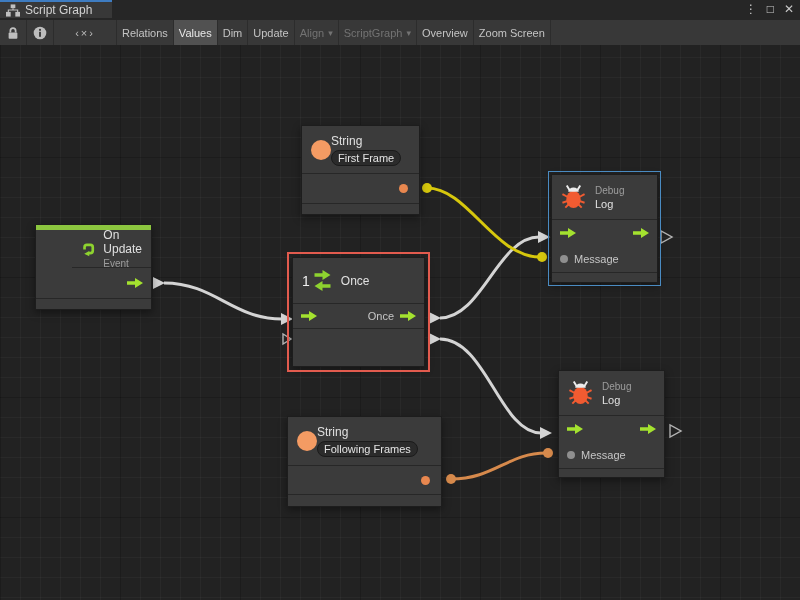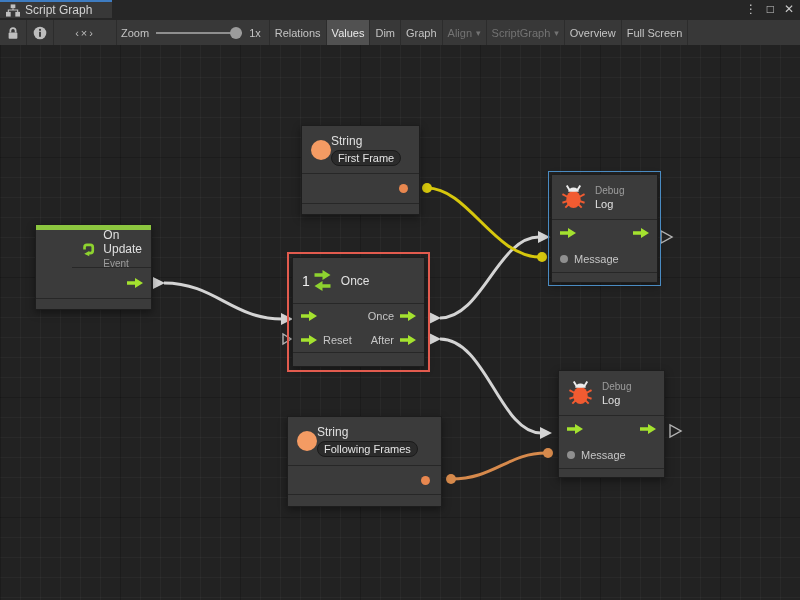--- a/index.html
+++ b/index.html
@@ -96,53 +96,45 @@
     <div class="tbtn icon-btn">
       <svg width="14" height="14" viewBox="0 0 14 14">
         <circle cx="7" cy="7" r="6.3" fill="#bdbdbd"></circle>
         <rect x="6.1" y="5.8" width="1.8" height="5" fill="#353535"></rect>
         <rect x="6.1" y="2.9" width="1.8" height="1.9" fill="#353535"></rect>
       </svg>
     </div>
     <div class="tbtn code-btn">
       <span>‹×›</span>
     </div>
-    <div class="zoomsec">
-      <span>Zoom</span>
-      <div class="slider">
-        <div class="track"></div>
-        <div class="handle"></div>
-      </div>
-      <span>1x</span>
-    </div>
     <div class="tbtn">
         <span>Relations</span>
       </div>
     <div class="tbtn active">
         <span>Values</span>
       </div>
     <div class="tbtn">
         <span>Dim</span>
       </div>
     <div class="tbtn">
-        <span>Graph</span>
+        <span>Update</span>
       </div>
     <div class="tbtn disabled">
       <span>Align</span>
       <span class="caret">▾</span>
     </div>
     <div class="tbtn disabled">
       <span>ScriptGraph</span>
       <span class="caret">▾</span>
     </div>
     <div class="tbtn">
         <span>Overview</span>
       </div>
     <div class="tbtn">
-        <span>Full Screen</span>
+        <span>Zoom Screen</span>
       </div>
   </div>
 
   <div class="canvas"></div>
 
   <svg class="wires">
 
     <polygon points="153,232 153,244 165,238" fill="#d4d4d4"></polygon>
     <path d="M164,238 C215,238 232,274 282,274" stroke="#d4d4d4" stroke-width="3" fill="none"></path>
     <polygon points="281,268 293,274 281,280" fill="#d4d4d4"></polygon>
@@ -214,31 +206,20 @@
           </svg>
       </div>
       <span class="ntitle" style="margin-left:6px;">Once</span>
     </div>
     <div class="prow" style="height:24px;">
       <svg class="flowarrow" width="16" height="10" viewBox="0 0 16 10">
           <path d="M0 3.2h8V0l8 5-8 5V6.8H0z" fill="#a4e22f"></path>
         </svg>
       <span class="spacer"></span>
       <span>Once</span>
-      <svg class="flowarrow" width="16" height="10" viewBox="0 0 16 10">
-          <path d="M0 3.2h8V0l8 5-8 5V6.8H0z" fill="#a4e22f"></path>
-        </svg>
-    </div>
-    <div class="prow" style="height:24px;">
-      <svg class="flowarrow" width="16" height="10" viewBox="0 0 16 10">
-          <path d="M0 3.2h8V0l8 5-8 5V6.8H0z" fill="#a4e22f"></path>
-        </svg>
-      <span>Reset</span>
-      <span class="spacer"></span>
-      <span>After</span>
       <svg class="flowarrow" width="16" height="10" viewBox="0 0 16 10">
           <path d="M0 3.2h8V0l8 5-8 5V6.8H0z" fill="#a4e22f"></path>
         </svg>
     </div>
     <div class="nfooter" style="flex:1;"></div>
   </div>
 
   <div class="node sel-blue" style="left:551px;top:174px;width:107px;height:109px;">
     <div class="nheader" style="height:44px;gap:9px;">
       <svg width="25" height="26" viewBox="0 0 26 26">

